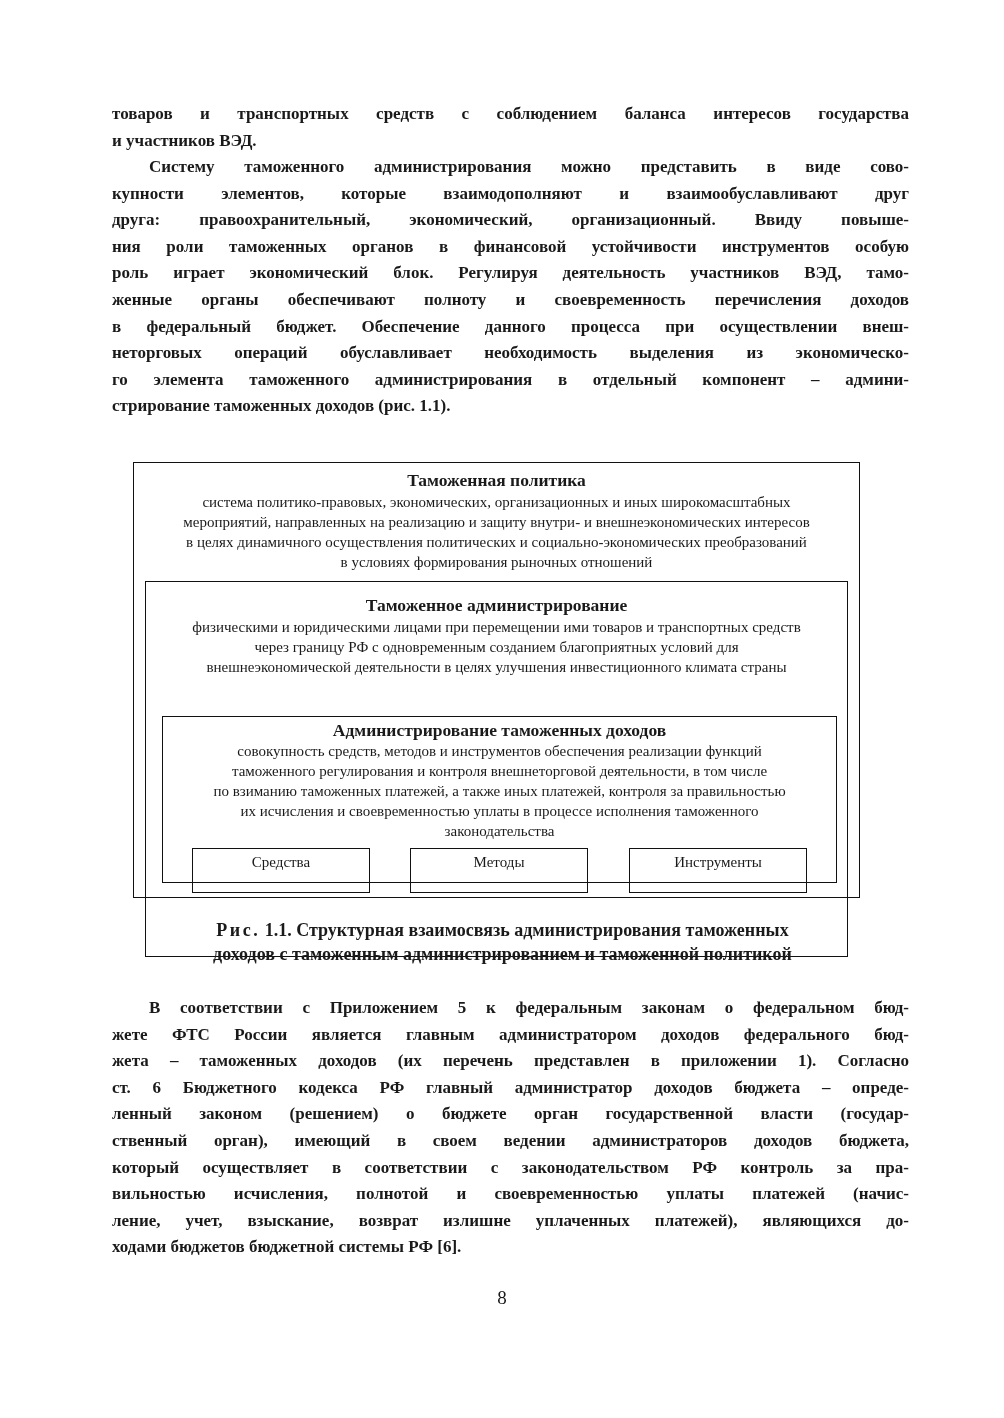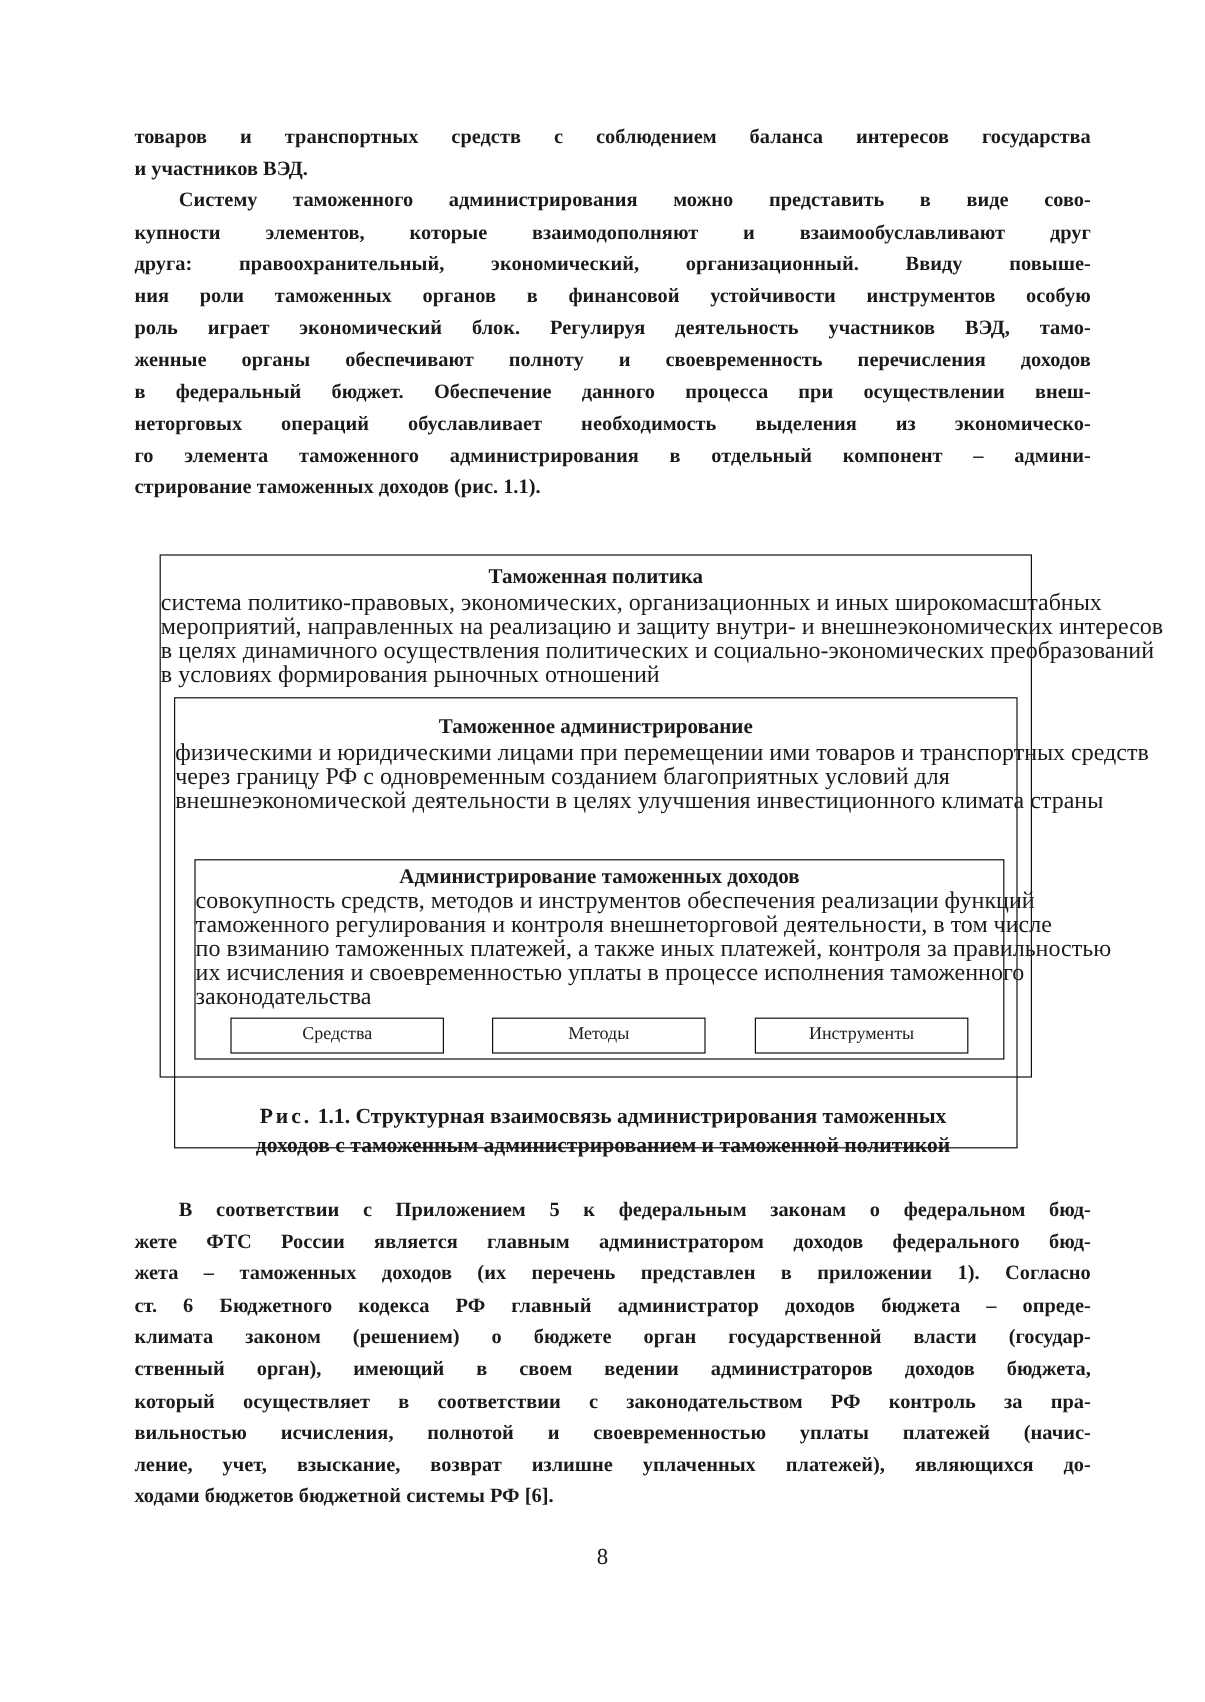--- a/index.html
+++ b/index.html
@@ -25,34 +25,34 @@
     .box { position: absolute; border: 1.3px solid #111; box-sizing: border-box; padding-left: 29px; }
     #box-outer { left: 133px; top: 462px; width: 727px; height: 436px; }
     #box-middle { left: 145px; top: 581px; width: 703px; height: 376px; }
     #box-inner { left: 162px; top: 716px; width: 675px; height: 167px; }
 
     .box-title {
       position: absolute; left: 0; right: 0; text-align: center;
       font-weight: bold; font-size: 17.5px; line-height: 20px; margin: 0;
     }
     .box-desc {
-      position: absolute; left: 0; right: 0; text-align: left;
-      font-size: 20px; line-height: 20px; margin: 0;
+      position: absolute; left: 0; right: 0; text-align: center;
+      font-size: 15px; line-height: 20px; margin: 0;
     }
     .box-desc span { display: block; white-space: nowrap; }
 
     #box-outer .box-title { top: 7px; }
     #box-outer .box-desc { top: 29px; }
     #box-middle .box-title { top: 13px; }
     #box-middle .box-desc { top: 35px; }
     #box-inner .box-title { top: 3px; }
     #box-inner .box-desc { top: 24px; }
 
     .sub-box {
-      position: absolute; top: 131px; height: 30px; width: 178px;
+      position: absolute; top: 131px; height: 45px; width: 178px;
       border: 1.3px solid #111; box-sizing: border-box;
       text-align: center; font-size: 15px; line-height: 27px;
     }
     #sub-1 { left: 29px; }
     #sub-2 { left: 247px; }
     #sub-3 { left: 466px; }
 
     #caption {
       position: absolute; left: 104px; width: 797px; top: 918px;
       text-align: center; font-weight: bold; font-size: 18px; line-height: 24px; margin: 0;
@@ -122,21 +122,21 @@
 <div id="caption">
   <span><span class="spaced" style="display:inline">Рис.</span><span style="display:inline"> 1.1. Структурная взаимосвязь администрирования таможенных</span></span>
   <span>доходов с таможенным администрированием и таможенной политикой</span>
 </div>
 
 <div class="para" id="p3">
   <span class="line indent">В соответствии с Приложением 5 к федеральным законам о федеральном бюд-</span>
   <span class="line">жете ФТС России является главным администратором доходов федерального бюд-</span>
   <span class="line">жета – таможенных доходов (их перечень представлен в приложении 1). Согласно</span>
   <span class="line">ст. 6 Бюджетного кодекса РФ главный администратор доходов бюджета – опреде-</span>
-  <span class="line">климата законом (решением) о бюджете орган государственной власти (государ-</span>
+  <span class="line">ленный законом (решением) о бюджете орган государственной власти (государ-</span>
   <span class="line">ственный орган), имеющий в своем ведении администраторов доходов бюджета,</span>
   <span class="line">который осуществляет в соответствии с законодательством РФ контроль за пра-</span>
   <span class="line">вильностью исчисления, полнотой и своевременностью уплаты платежей (начис-</span>
   <span class="line">ление, учет, взыскание, возврат излишне уплаченных платежей), являющихся до-</span>
   <span class="line last">ходами бюджетов бюджетной системы РФ [6].</span>
 </div>
 
 <div id="page-number">8</div>
 
 </body></html>

